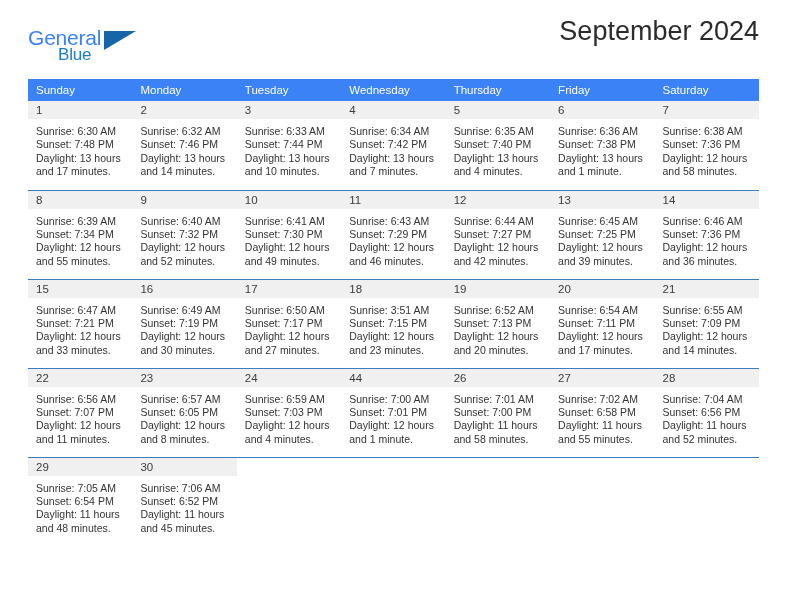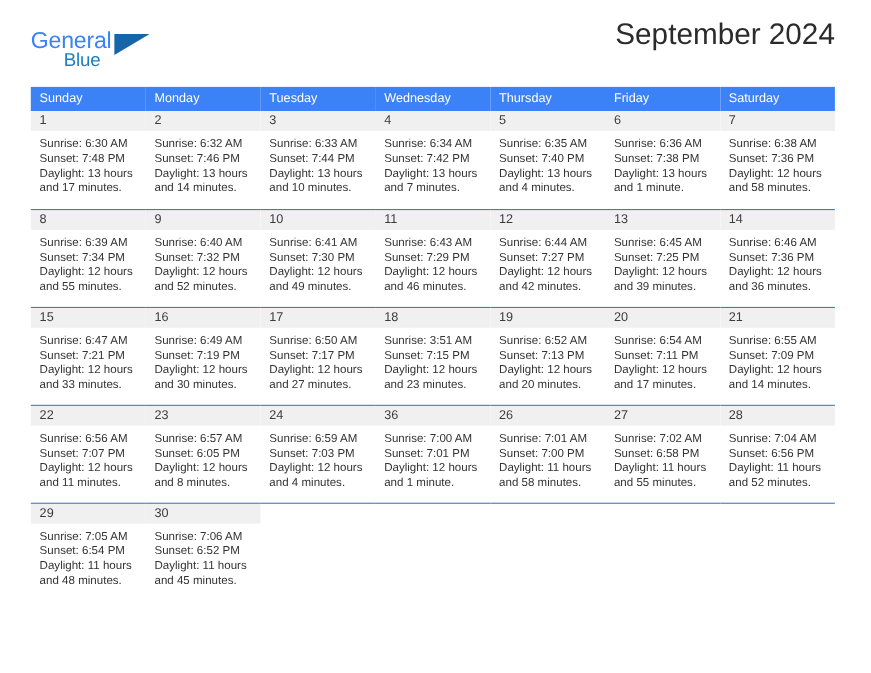--- a/index.html
+++ b/index.html
@@ -384,21 +384,21 @@
         <td>
           <div class="daynum">24</div>
           <div class="info">
             <div>Sunrise: 6:59 AM</div>
             <div>Sunset: 7:03 PM</div>
             <div>Daylight: 12 hours</div>
             <div>and 4 minutes.</div>
           </div>
         </td>
         <td>
-          <div class="daynum">36</div>
+          <div class="daynum">44</div>
           <div class="info">
             <div>Sunrise: 7:00 AM</div>
             <div>Sunset: 7:01 PM</div>
             <div>Daylight: 12 hours</div>
             <div>and 1 minute.</div>
           </div>
         </td>
         <td>
           <div class="daynum">26</div>
           <div class="info">

